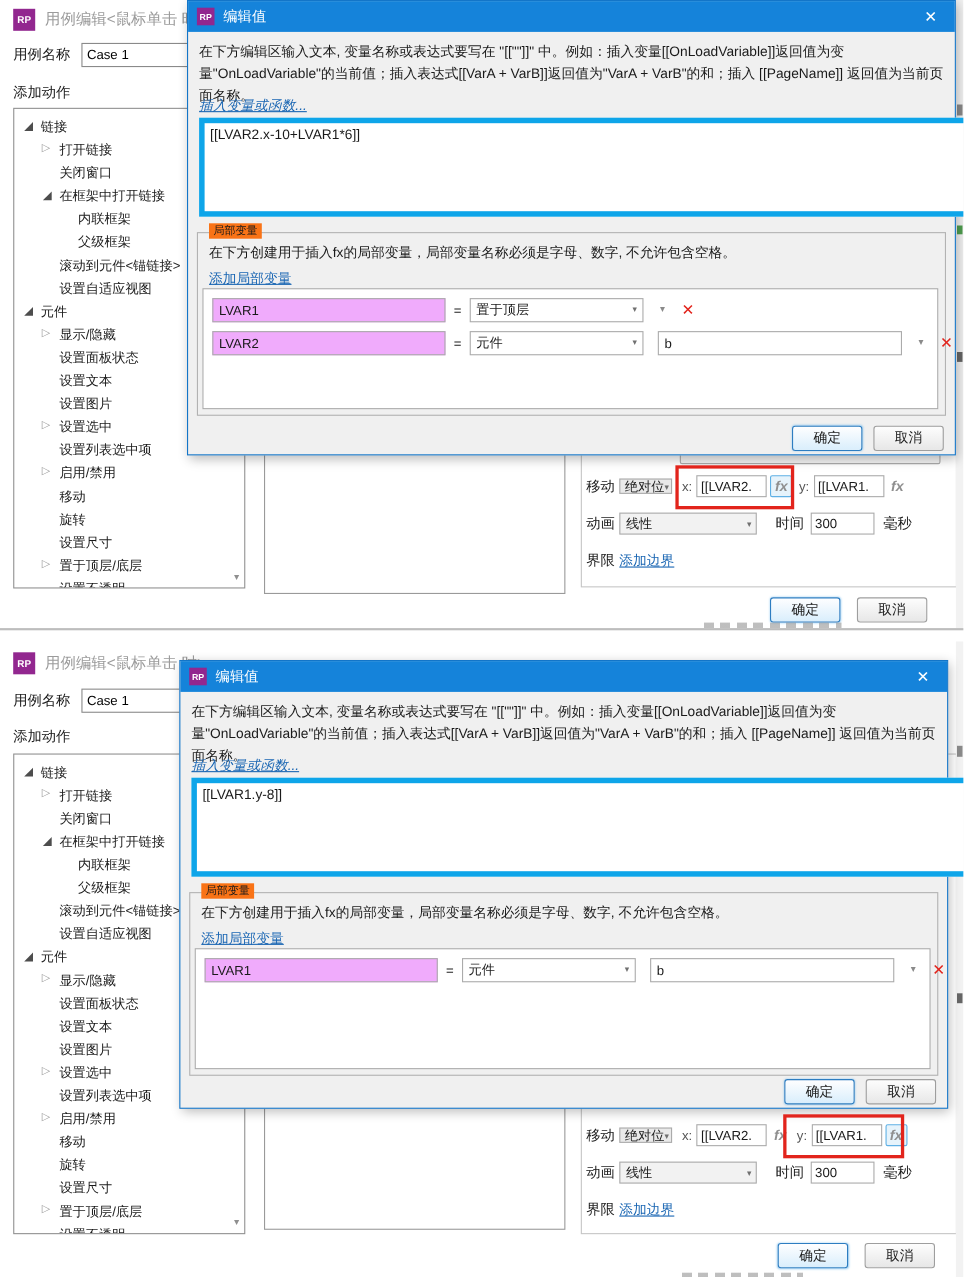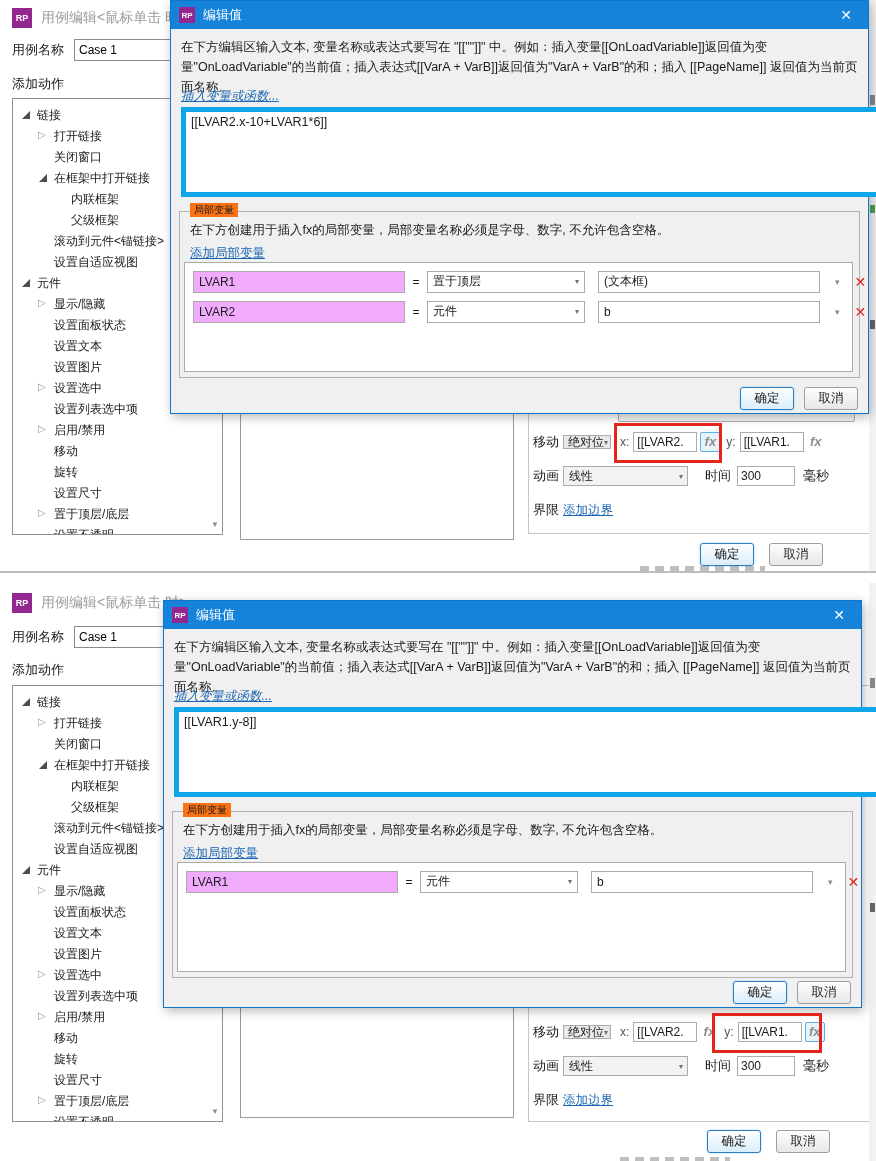--- a/index.html
+++ b/index.html
@@ -63,21 +63,21 @@
   .ms{margin-left:8px;flex:none;}
   .redbox{position:absolute;border:3px solid #E2241C;z-index:30;}
   #p1 .redbox{left:614px;top:423px;width:102px;height:34px;}
   #p2 .redbox{left:712px;top:430px;width:104px;height:34px;}
 
   .link{color:#1A66B3;text-decoration:underline;cursor:pointer;font-size:12.5px;}
 
   .wfooter{position:absolute;display:flex;gap:15px;}
   #p1 .wfooter{left:700px;top:543px;}
   #p2 .wfooter{left:707px;top:547px;}
-  .btn{width:54px;height:23px;font-size:12.5px;display:flex;align-items:center;justify-content:center;
+  .btn{width:64px;height:23px;font-size:12.5px;display:flex;align-items:center;justify-content:center;
        border-radius:3px;box-sizing:border-box;cursor:default;}
   .btn-primary{border:1px solid #2D7DC1;background:linear-gradient(#FEFEFF,#D9EEFC);box-shadow:0 0 2px #8CC6EF;}
   .btn-plain{border:1px solid #9E9E9E;background:linear-gradient(#FDFDFD,#E7E7E7);}
 
   .cut-text{position:absolute;height:5px;opacity:.55;
      background:repeating-linear-gradient(90deg,#8a8a8a 0 9px,transparent 9px 15px);}
   #p1 .cut-text{left:640px;top:566px;width:125px;}
   #p2 .cut-text{left:620px;top:574px;width:110px;height:4px;}
   .edge{position:absolute;right:0;top:0;width:7px;height:100%;background:#F2F2F2;z-index:2;}
   .edge i{position:absolute;left:1px;width:5px;display:block;}
@@ -290,21 +290,20 @@
         <a class="group-link link">添加局部变量</a>
         <div class="var-list">
 
         <div class="var-row">
               <span class="vr-name">LVAR1</span>
               <span class="vr-eq">=</span>
               <span class="vr-sel">
                 <span>置于顶层</span>
                 <span class="dd-ar">▾</span>
               </span>
-              <span class="vr-combo">(文本框)</span>
               <span class="vr-dd">▾</span>
               <span class="vr-del">✕</span>
             </div>
             <div class="var-row">
               <span class="vr-name">LVAR2</span>
               <span class="vr-eq">=</span>
               <span class="vr-sel">
                 <span>元件</span>
                 <span class="dd-ar">▾</span>
               </span>

